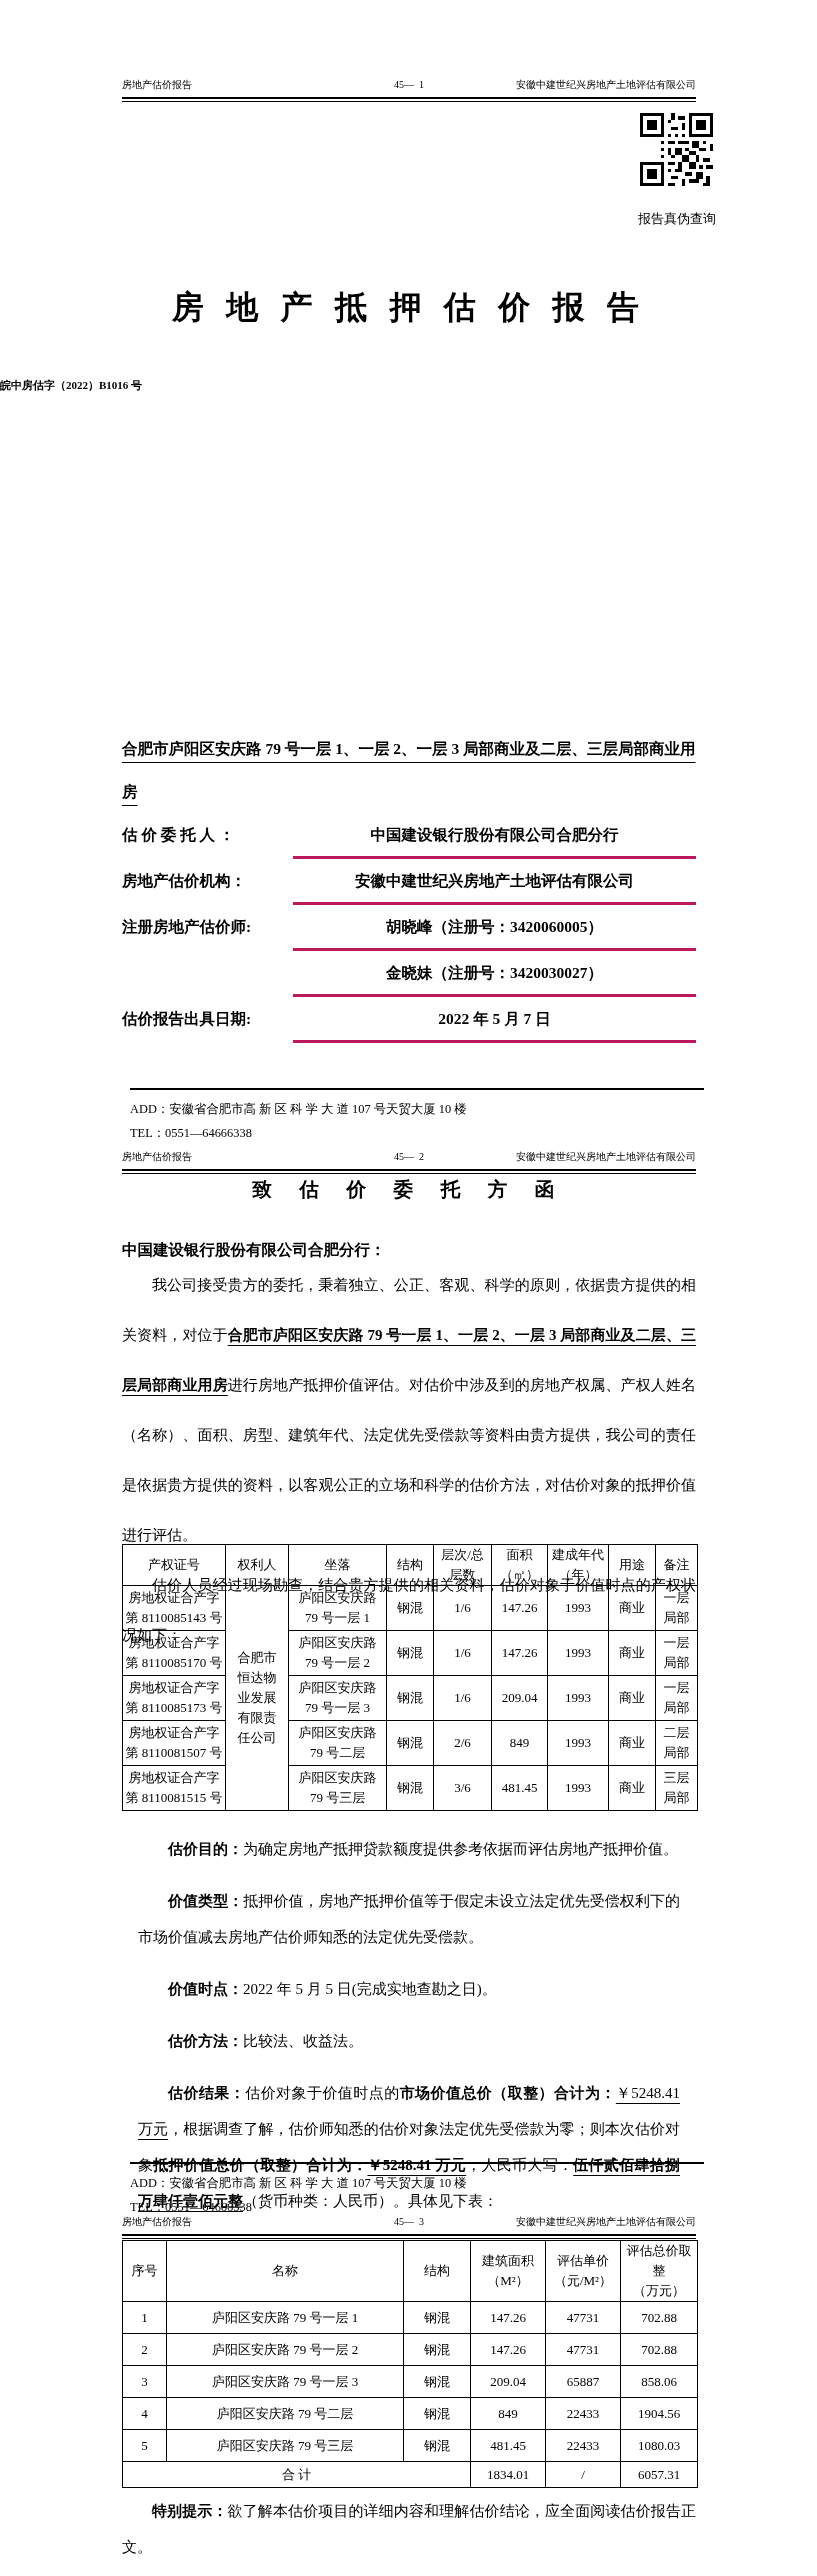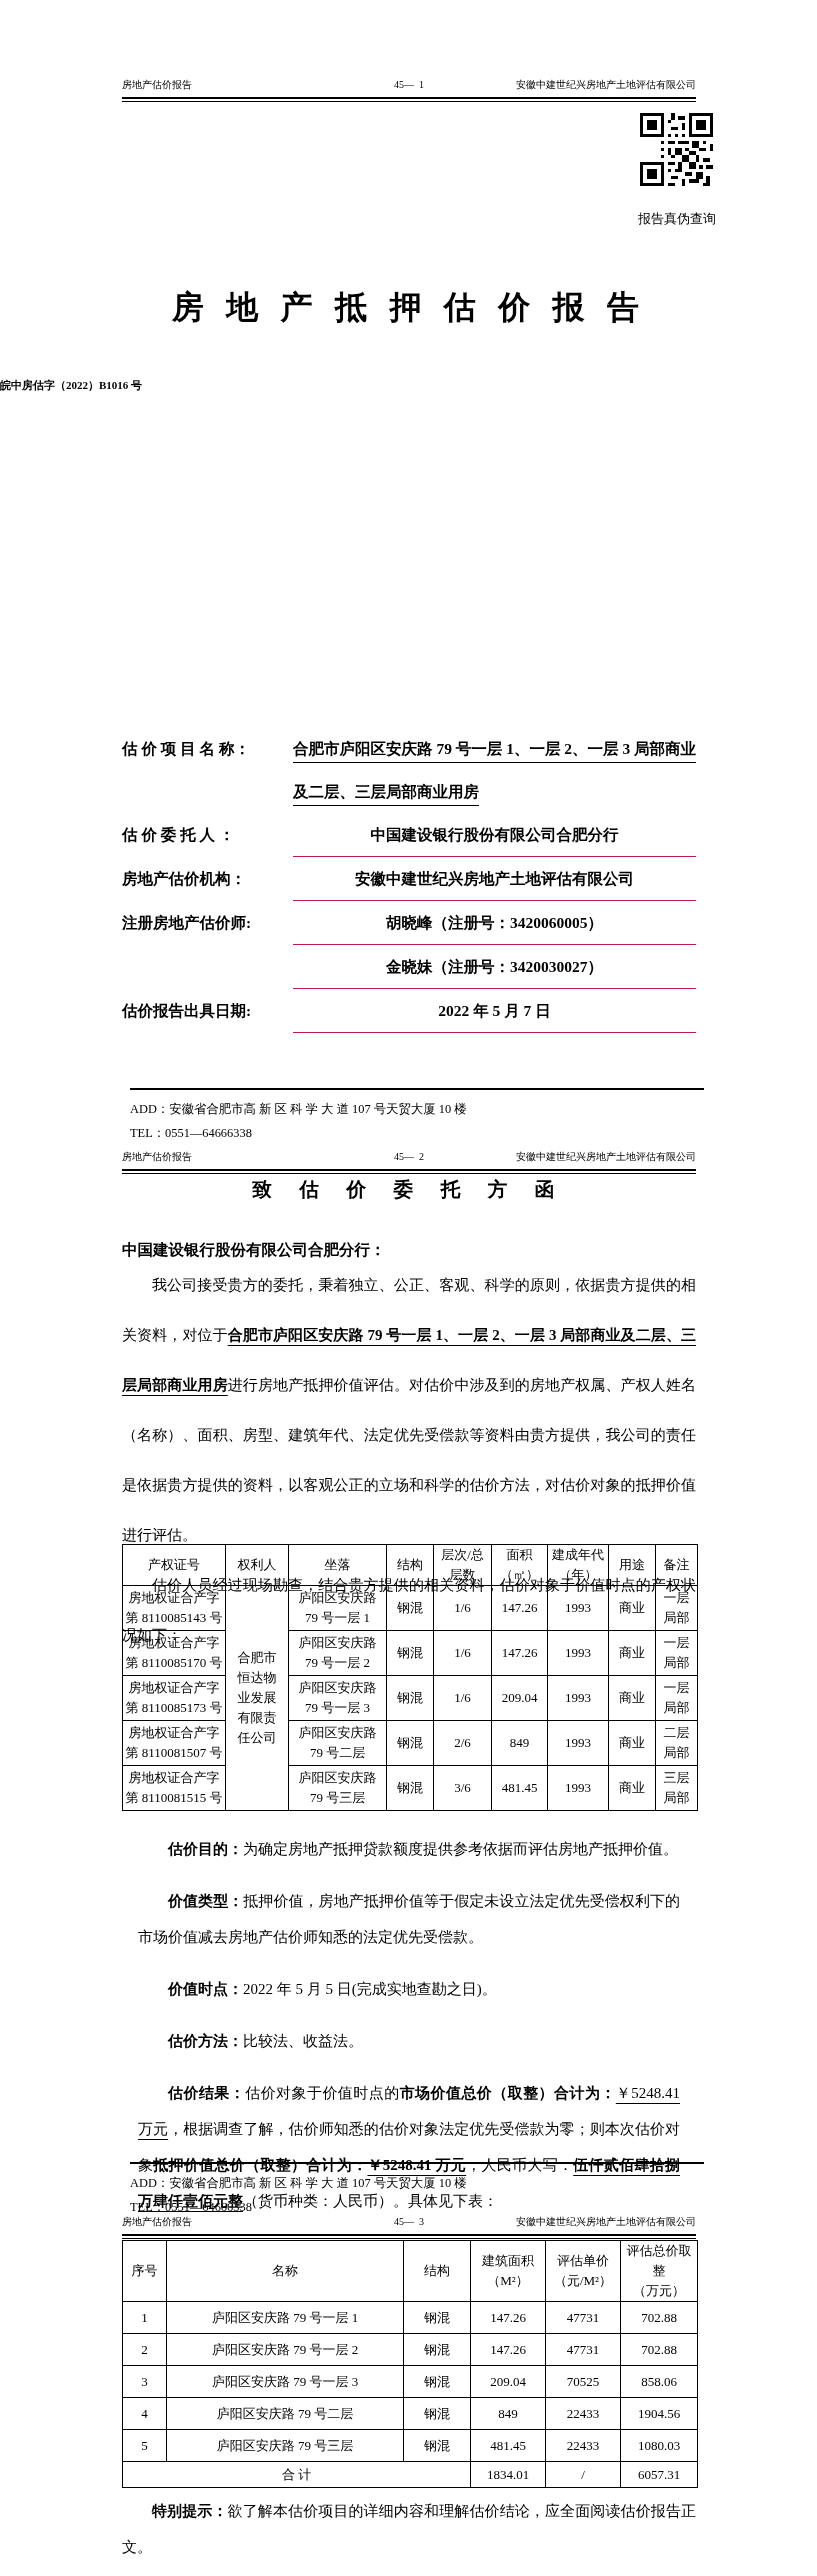--- a/index.html
+++ b/index.html
@@ -18,21 +18,21 @@
   .qr-wrap svg{width:73px;height:73px;display:block;margin:0 auto}
   .qr-caption{margin-top:24px;font-size:13px;white-space:nowrap}
   
   .doc-title{position:absolute;top:286px;left:0;width:100%;text-align:center;
              font-size:32px;font-weight:bold;letter-spacing:7.2px;white-space:pre}
   .report-no{position:absolute;top:378px;left:0;width:100%;
              font-size:11px;font-weight:bold}
   .info-block{position:absolute;top:727px;left:122px;width:574px;font-size:15.5px;font-weight:bold}
   .info-row{display:flex;line-height:43px}
   .info-label{flex:0 0 171px;white-space:pre}
-  .info-value{flex:1;text-align:center;border-bottom:1px solid #be185d}
+  .info-value{flex:1;text-align:center;border-bottom:3px solid #be185d}
   .info-value.left{text-align:left;border-bottom:none;text-decoration:underline;
                    text-decoration-thickness:1px;text-underline-offset:8.2px}
   
   .page-foot{position:absolute;left:130px;width:574px;font-size:12.4px}
   .foot-rule{height:2.1px;background:#000;margin-bottom:7.2px}
   .foot-line{line-height:24px;white-space:pre}
   
   .letter-title{position:absolute;top:1176px;left:0;width:100%;text-align:center;
                 font-size:19.6px;font-weight:bold;letter-spacing:11.3px;white-space:pre}
   .salutation{position:absolute;top:1240px;left:122px;width:574px;font-size:15.5px;font-weight:bold}
@@ -81,21 +81,20 @@
       <path fill="#000" d="M9 0h1v2H9z M11 1h2v1h-2z M8 2h1v1H8z M12 3h1v2h-1z M9 4h2v1H9z M8 8h2v1H8z M11 8h3v1h-3z M15 8h2v2h-2z M18 8h1v1h-1z M20 9h1v2h-1z M8 10h1v2H8z M10 10h2v2h-2z M13 10h1v1h-1z M14 11h2v1h-2z M17 10h2v1h-2z M9 12h1v1H9z M12 12h2v2h-2z M16 12h1v2h-1z M18 13h2v1h-2z M8 14h2v1H8z M11 14h1v2h-1z M14 14h2v2h-2z M17 15h1v1h-1z M19 15h2v1h-2z M8 16h1v1H8z M10 16h2v1h-2z M13 17h2v1h-2z M16 17h2v2h-2z M9 18h2v1H9z M12 19h1v1h-1z M14 19h3v1h-3z M19 18h1v2h-1z M8 20h2v1H8z M12 20h1v1h-1z M18 20h2v1h-2z"></path>
     </svg>
     <div class="qr-caption">报告真伪查询</div>
   </div>
 
   <div class="doc-title">房 地 产 抵 押 估 价 报 告</div>
   <div class="report-no">皖中房估字（2022）B1016 号</div>
 
   <div class="info-block">
     <div class="info-row">
-      <span class="info-label">估 价 项 目 名 称：</span>
       <span class="info-value left">合肥市庐阳区安庆路 79 号一层 1、一层 2、一层 3 局部商业及二层、三层局部商业用房</span>
     </div>
     <div class="info-row">
       <span class="info-label">估 价 委 托 人 ：</span>
       <span class="info-value">中国建设银行股份有限公司合肥分行</span>
     </div>
     <div class="info-row">
       <span class="info-label">房地产估价机构：</span>
       <span class="info-value">安徽中建世纪兴房地产土地评估有限公司</span>
     </div>
@@ -288,21 +287,21 @@
         <td>钢混</td>
         <td>147.26</td>
         <td>47731</td>
         <td>702.88</td>
       </tr>
       <tr>
         <td>3</td>
         <td>庐阳区安庆路 79 号一层 3</td>
         <td>钢混</td>
         <td>209.04</td>
-        <td>70525</td>
+        <td>65887</td>
         <td>858.06</td>
       </tr>
       <tr>
         <td>4</td>
         <td>庐阳区安庆路 79 号二层</td>
         <td>钢混</td>
         <td>849</td>
         <td>22433</td>
         <td>1904.56</td>
       </tr>

